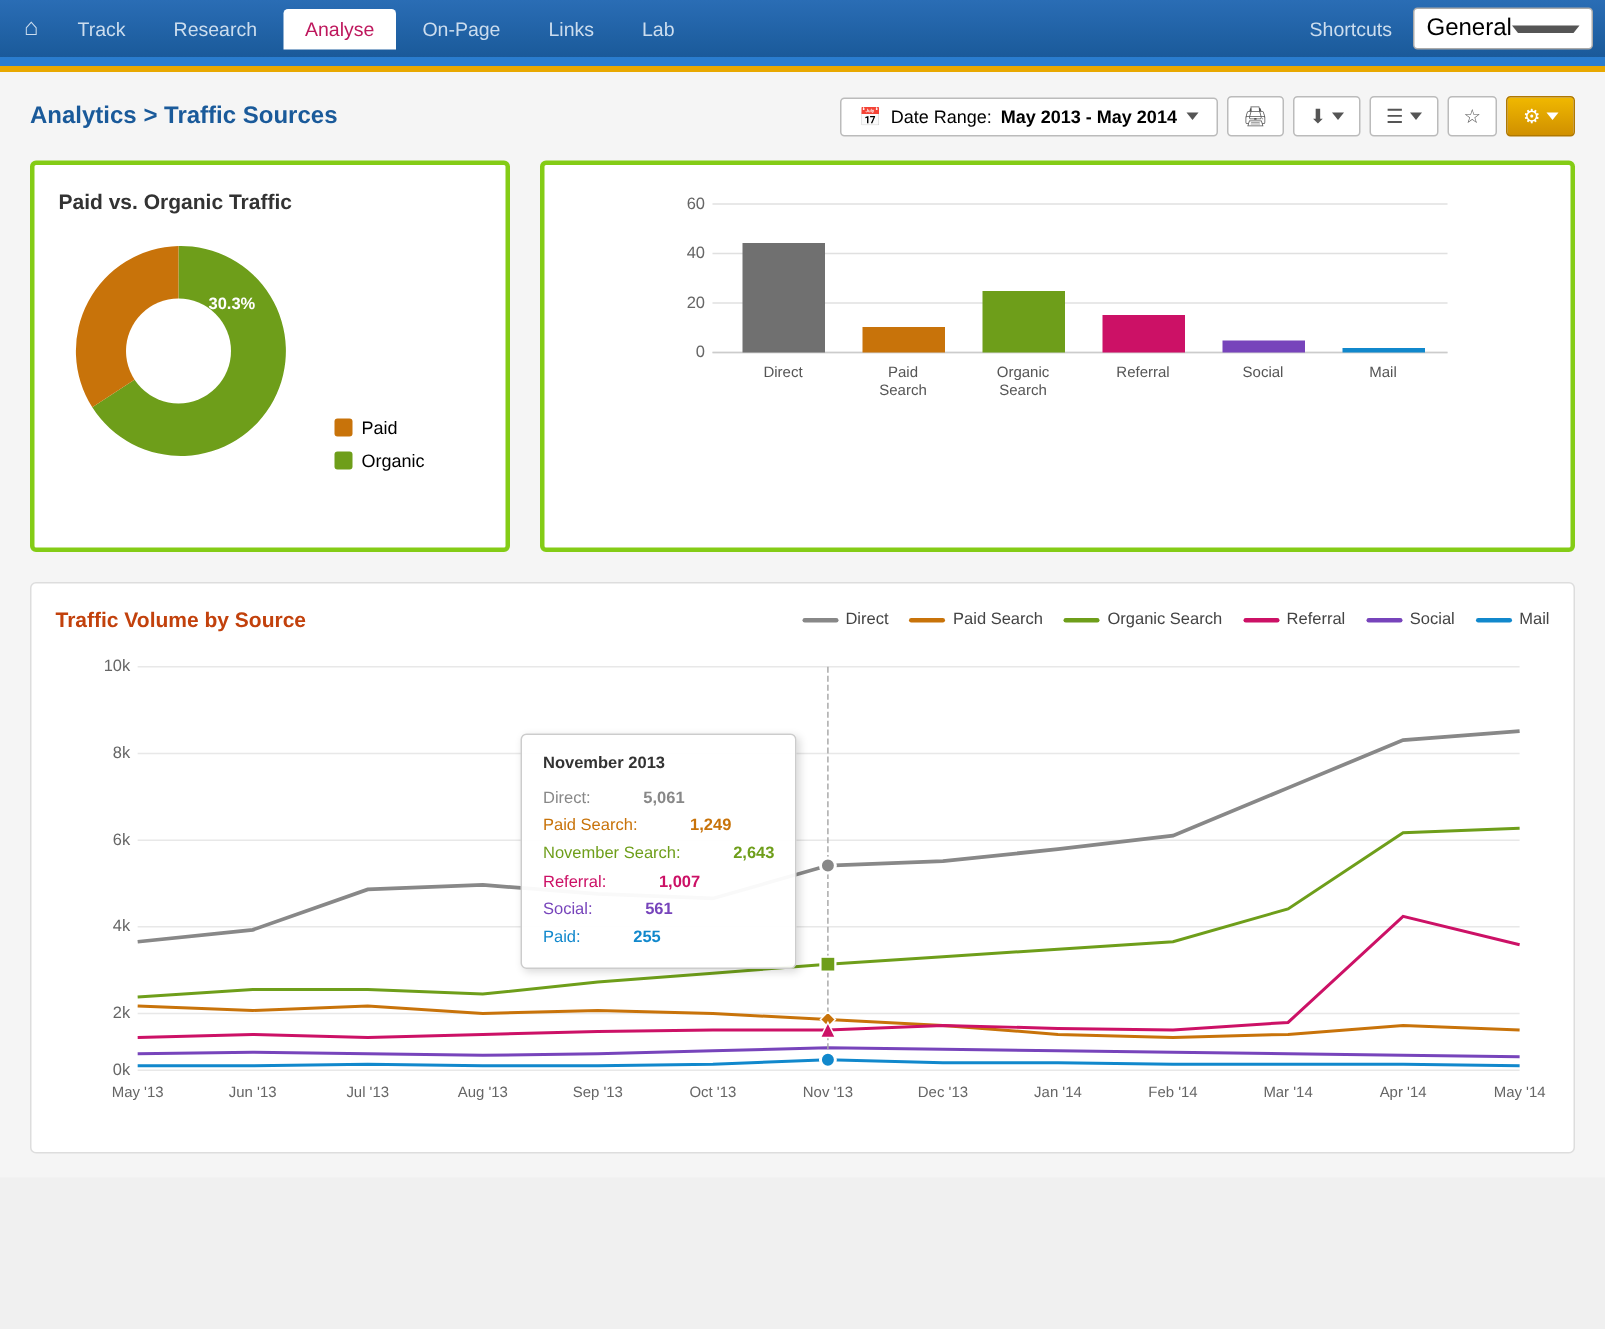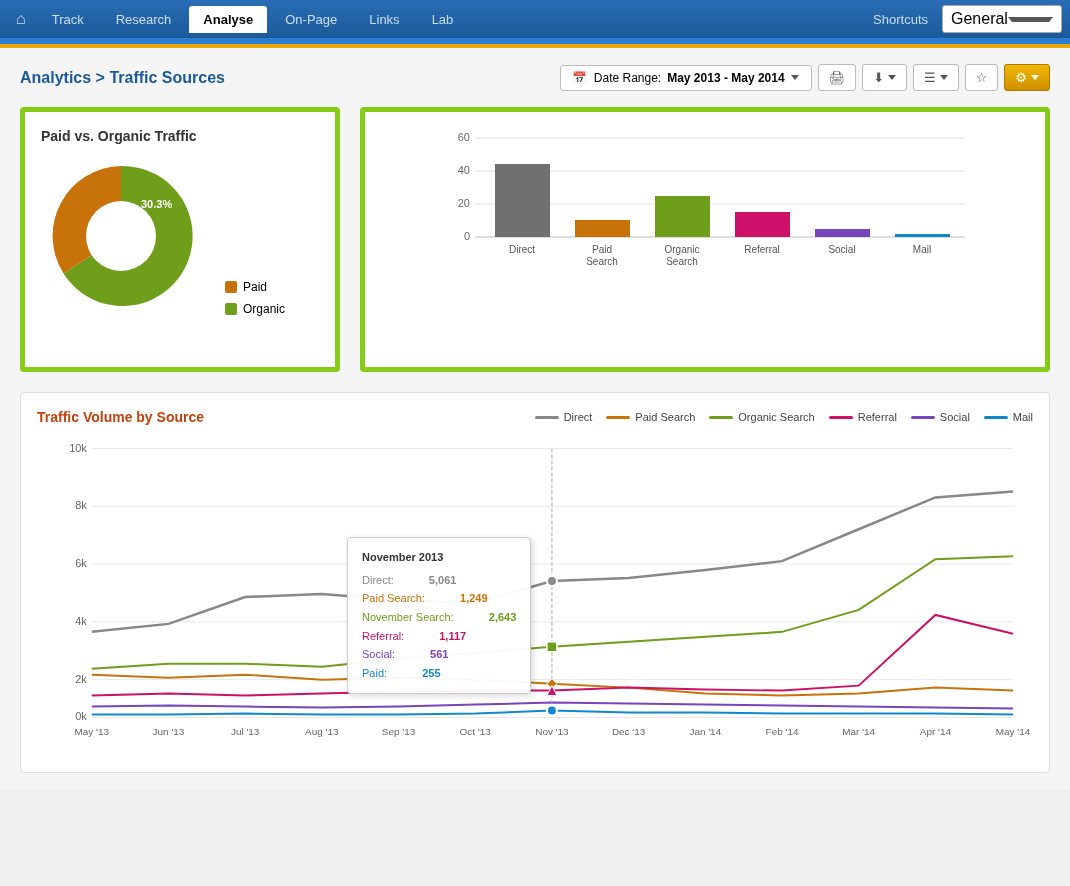--- a/index.html
+++ b/index.html
@@ -23,22 +23,22 @@
     .nav-tab {
       color: #cde;
       padding: 6px 14px;
       cursor: pointer;
       border-radius: 3px 3px 0 0;
       font-size: 13px;
       text-decoration: none;
     }
     .nav-tab.active {
       background: #fff;
-      color: #000000;
-      font-weight: bold;
+      color: #be185d;
+      font-weight: normal;
     }
     .nav-spacer { flex: 1; }
     .shortcuts-label {
       color: #cde;
       font-size: 13px;
       margin-right: 10px;
     }
     .general-dropdown {
       background: #fff;
       border: 1px solid #aaa;
@@ -131,21 +131,21 @@
     }
 
     
     .charts-row {
       display: flex;
       gap: 20px;
       margin-bottom: 20px;
     }
     .chart-panel {
       background: #fff;
-      border: 5px solid #84cc16;
+      border: 3px solid #84cc16;
       border-radius: 4px;
       padding: 16px;
     }
     .chart-title {
       font-size: 14px;
       font-weight: bold;
       color: #333;
       margin-bottom: 12px;
     }
     .pie-panel { flex: 0 0 320px; }
@@ -198,21 +198,20 @@
       position: absolute;
       background: rgba(255,255,255,0.95);
       border: 1px solid #ccc;
       border-radius: 4px;
       padding: 10px 14px;
       font-size: 11px;
       line-height: 1.7;
       pointer-events: none;
       box-shadow: 2px 2px 6px rgba(0,0,0,0.15);
       z-index: 10;
-      margin-top: 44px;
     }
     .tooltip-date { font-weight: bold; color: #333; margin-bottom: 4px; }
     .tt-row { display: flex; gap: 16px; }
     .tt-label { }
     .tt-val { font-weight: bold; }
 
     .chart-wrapper { position: relative; }
   </style>
 </head>
 <body>
@@ -436,21 +435,21 @@
         <div class="tt-row">
           <span class="tt-label" style="color:#c8730a">Paid Search:</span>&nbsp;
           <span class="tt-val" style="color:#c8730a">1,249</span>
         </div>
         <div class="tt-row">
           <span class="tt-label" style="color:#6e9e1a">November Search:</span>&nbsp;
           <span class="tt-val" style="color:#6e9e1a">2,643</span>
         </div>
         <div class="tt-row">
           <span class="tt-label" style="color:#cc1166">Referral:</span>&nbsp;
-          <span class="tt-val" style="color:#cc1166">1,117</span>
+          <span class="tt-val" style="color:#cc1166">1,007</span>
         </div>
         <div class="tt-row">
           <span class="tt-label" style="color:#7744bb">Social:</span>&nbsp;
           <span class="tt-val" style="color:#7744bb">561</span>
         </div>
         <div class="tt-row">
           <span class="tt-label" style="color:#1188cc">Paid:</span>&nbsp;
           <span class="tt-val" style="color:#1188cc">255</span>
         </div>
       </div>

